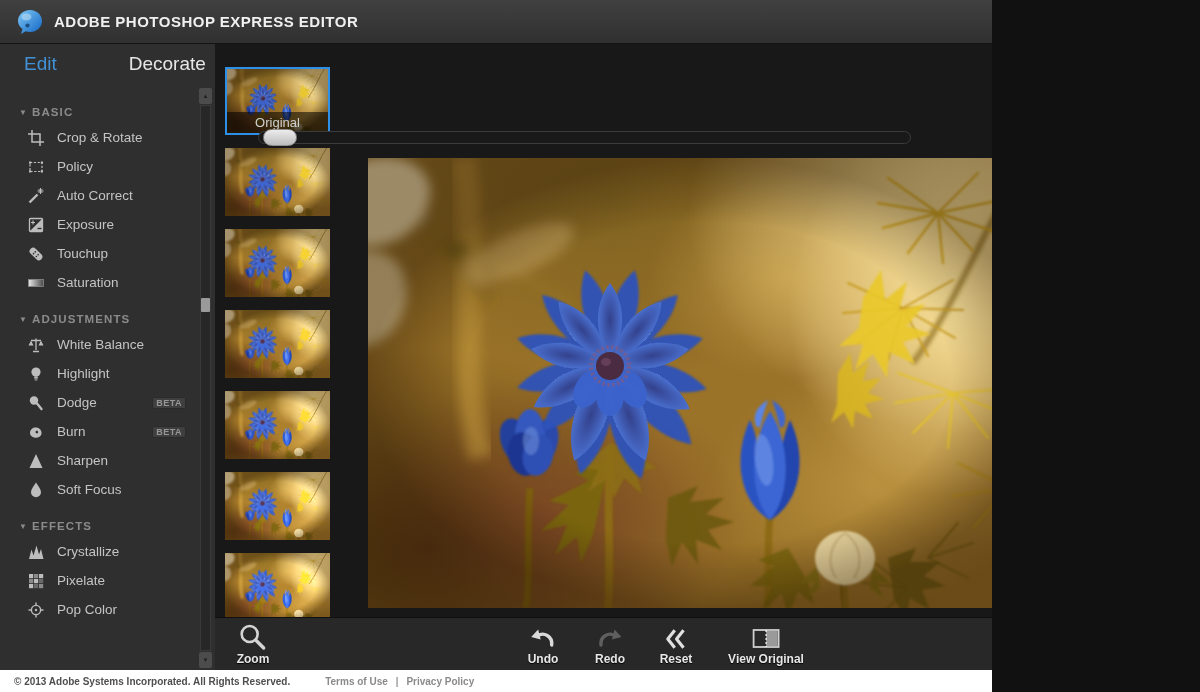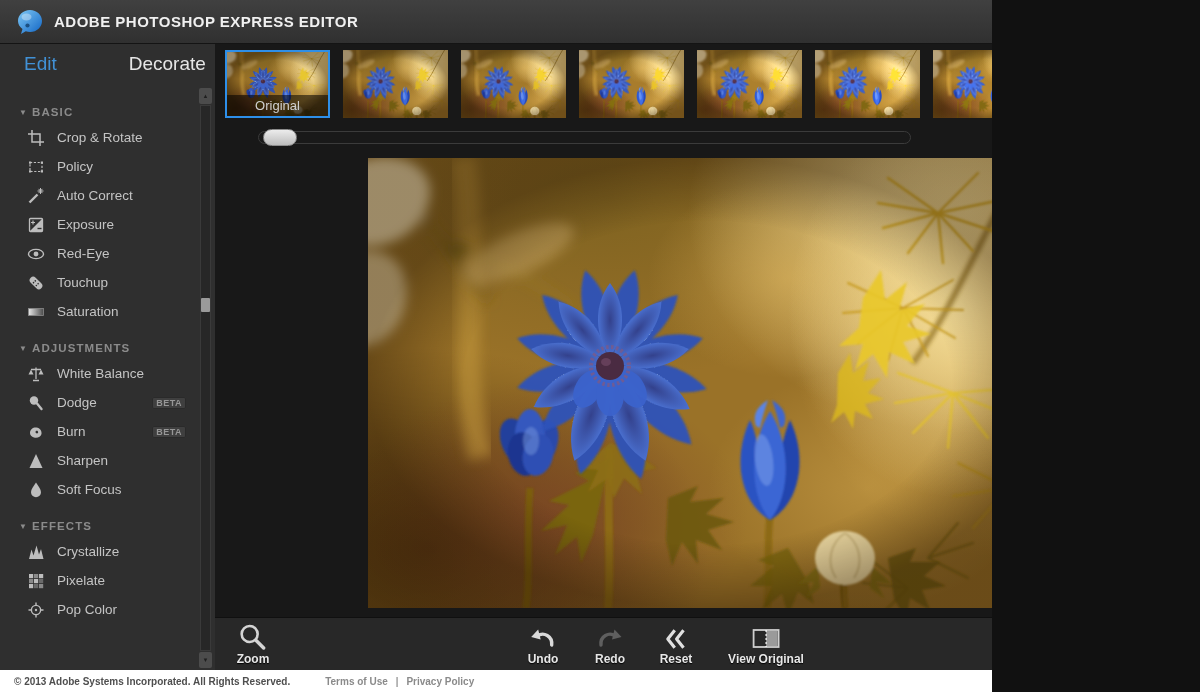--- a/index.html
+++ b/index.html
@@ -39,21 +39,21 @@
     box-shadow:inset 0 0 0 1px #2a2a2a;}
   
   .sb{position:absolute;top:44px;right:3px;bottom:2px;width:13px;display:flex;flex-direction:column;}
   .sb-btn{height:16px;background:#4c4c4c;border-radius:2px;color:#1f1f1f;font-size:6px;
     display:flex;align-items:center;justify-content:center;cursor:pointer;}
   .sb-track{flex:1;background:#272727;border:1px solid #3a3a3a;margin:1px 1px;position:relative;}
   .sb-thumb{position:absolute;left:0;right:0;top:192px;height:14px;background:#9a9a9a;border-radius:1px;cursor:pointer;}
 
   
   .ws{position:absolute;left:215px;top:44px;width:985px;height:626px;background:#181818;}
-  .filmstrip{position:absolute;left:10px;top:6px;display:flex;gap:13px;}
+  .filmstrip{position:absolute;left:10px;top:23px;display:flex;gap:13px;flex-direction:column;}
   .thumb{position:relative;width:105px;height:68px;background:#000;overflow:hidden;cursor:pointer;flex:0 0 auto;}
   .thumb.sel{border:2px solid #2e8fe8;}
   .thumb svg{width:100%;height:100%;display:block;}
   .thumb-label{position:absolute;left:0;right:0;bottom:0;height:21px;background:rgba(0,0,0,.55);
     color:#cfcfcf;font-size:13px;display:flex;align-items:center;justify-content:center;}
   .f1{filter:brightness(1.03);} .f2{filter:brightness(1.06);} .f3{filter:brightness(1.09);}
   .f4{filter:brightness(1.12);} .f5{filter:brightness(1.15);} .f6{filter:brightness(1.18);}
   .slider{position:absolute;left:43px;top:87px;width:653px;height:13px;background:#191919;
     border:1px solid #3b3b3b;border-radius:7px;cursor:pointer;}
   .knob{position:absolute;left:4px;top:-3px;width:34px;height:17px;border-radius:9px;
@@ -340,29 +340,20 @@
               <path d="M15.5 2.5 L2.5 15.5 H15.5 Z" fill="#bdbdbd"></path>
               <path d="M6 4.5 v4 M4 6.5 h4" stroke="#bdbdbd" stroke-width="1.2"></path>
               <path d="M10.5 12.5 h4" stroke="#2f2f2f" stroke-width="1.4"></path>
             </svg>
           </span>
         <span class="lbl">Exposure</span>
       </div>
       <div class="item">
         <span class="icn">
             <svg viewBox="0 0 18 18" width="18" height="18">
-              <ellipse cx="9" cy="9" rx="7.5" ry="4.6" fill="none" stroke="#bdbdbd" stroke-width="1.4"></ellipse>
-              <circle cx="9" cy="9" r="2.4" fill="#bdbdbd"></circle>
-            </svg>
-          </span>
-        <span class="lbl">Red-Eye</span>
-      </div>
-      <div class="item">
-        <span class="icn">
-            <svg viewBox="0 0 18 18" width="18" height="18">
               <g transform="rotate(45 9 9)">
                 <rect x="1.5" y="5.5" width="15" height="7" rx="3.5" fill="#bdbdbd"></rect>
                 <circle cx="7" cy="8" r=".8" fill="#2f2f2f"></circle>
                 <circle cx="11" cy="8" r=".8" fill="#2f2f2f"></circle>
                 <circle cx="7" cy="10.5" r=".8" fill="#2f2f2f"></circle>
                 <circle cx="11" cy="10.5" r=".8" fill="#2f2f2f"></circle>
               </g>
             </svg>
           </span>
         <span class="lbl">Touchup</span>
@@ -382,20 +373,30 @@
       </div>
       <div class="item">
         <span class="icn">
             <svg viewBox="0 0 18 18" width="18" height="18">
               <path d="M9 2.5 V14 M4 4.5 H14 M6 15.5 h6" stroke="#bdbdbd" stroke-width="1.3" fill="none"></path>
               <path d="M4 4.5 L1.5 9.5 H6.5 Z" fill="#bdbdbd"></path>
               <path d="M14 4.5 L11.5 9.5 H16.5 Z" fill="#bdbdbd"></path>
             </svg>
           </span>
         <span class="lbl">White Balance</span>
+      </div>
+      <div class="item">
+        <span class="icn">
+            <svg viewBox="0 0 18 18" width="18" height="18">
+              <circle cx="9" cy="7" r="4.6" fill="#bdbdbd"></circle>
+              <rect x="7.2" y="11.4" width="3.6" height="2.2" fill="#bdbdbd"></rect>
+              <rect x="7.6" y="14.2" width="2.8" height="1.3" fill="#9a9a9a"></rect>
+            </svg>
+          </span>
+        <span class="lbl">Highlight</span>
       </div>
       <div class="item">
         <span class="icn">
             <svg viewBox="0 0 18 18" width="18" height="18">
               <circle cx="7" cy="6.5" r="4.2" fill="#bdbdbd"></circle>
               <path d="M10 9.5 L14.5 15" stroke="#bdbdbd" stroke-width="2.4" stroke-linecap="round"></path>
             </svg>
           </span>
         <span class="lbl">Dodge</span>
         <span class="badge">BETA</span>

